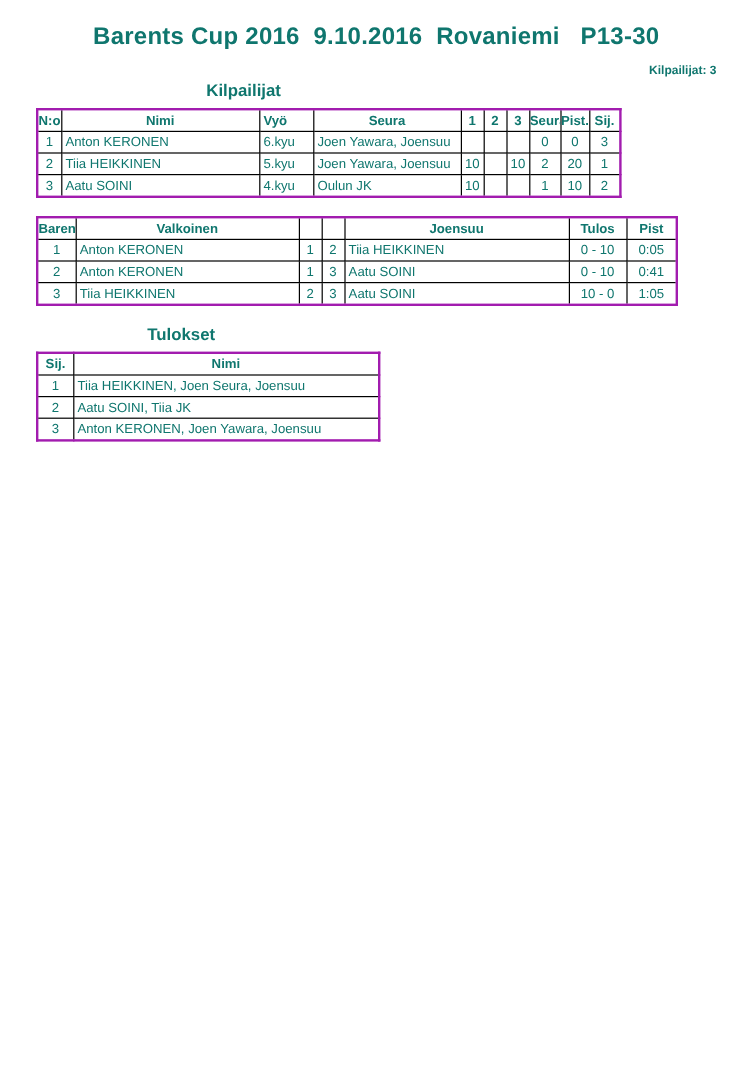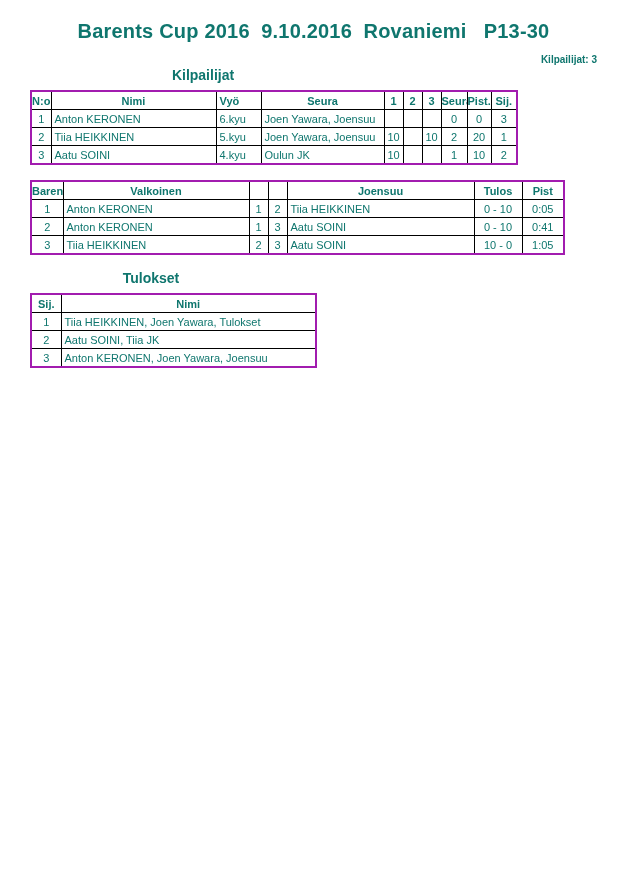--- a/index.html
+++ b/index.html
@@ -199,21 +199,21 @@
       </colgroup>
       <thead>
         <tr>
           <th class="ctr tight">Sij.</th>
           <th class="ctr">Nimi</th>
         </tr>
       </thead>
       <tbody>
         <tr>
           <td class="ctr">1</td>
-          <td class="lft">Tiia HEIKKINEN, Joen Yawara, Tulokset</td>
+          <td class="lft">Tiia HEIKKINEN, Joen Seura, Joensuu</td>
         </tr>
         <tr>
           <td class="ctr">2</td>
           <td class="lft">Aatu SOINI, Tiia JK</td>
         </tr>
         <tr>
           <td class="ctr">3</td>
           <td class="lft">Anton KERONEN, Joen Yawara, Joensuu</td>
         </tr>
       </tbody>

